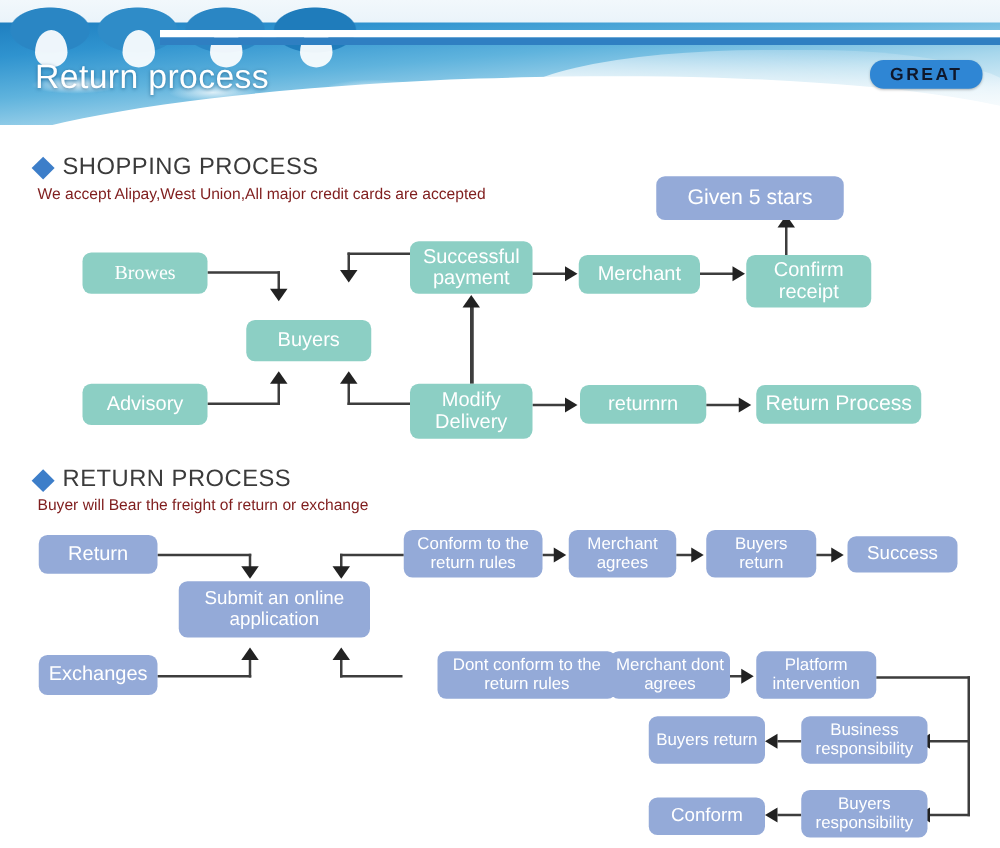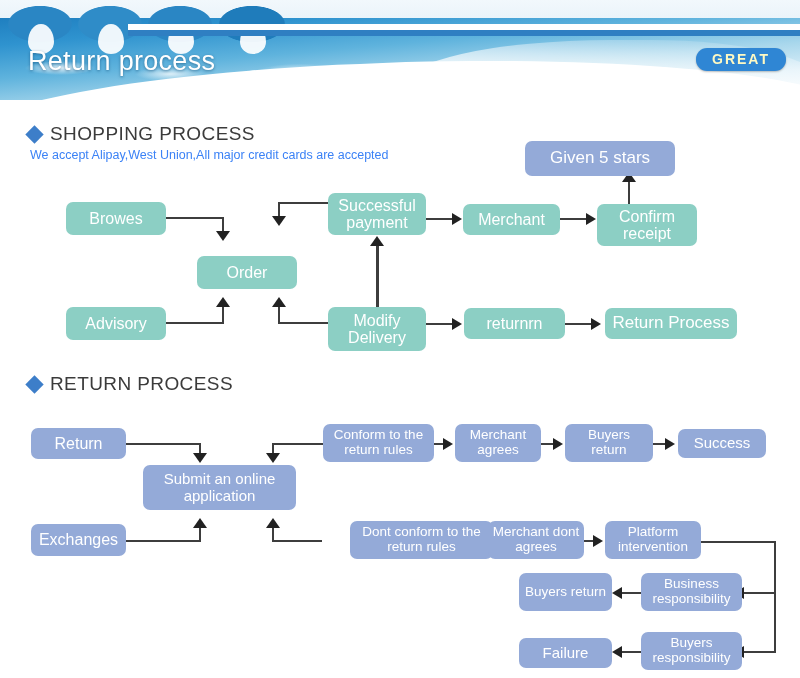--- a/index.html
+++ b/index.html
@@ -37,29 +37,29 @@
   .banner .sprayline{position:absolute;left:0;top:58px;width:400px;height:34px;
           background:
             radial-gradient(ellipse 50px 10px at 60px 10px, rgba(255,255,255,.85), rgba(255,255,255,0) 70%),
             radial-gradient(ellipse 50px 10px at 170px 16px, rgba(255,255,255,.75), rgba(255,255,255,0) 70%),
             radial-gradient(ellipse 60px 12px at 300px 14px, rgba(255,255,255,.7), rgba(255,255,255,0) 70%);}
   .banner .blueRule{position:absolute;left:128px;top:30px;width:672px;height:6px;background:#2f7fc2;}
   .banner .blueRuleTopWhite{position:absolute;left:128px;top:24px;width:672px;height:6px;background:#ffffff;}
   .banner .title{position:absolute;left:28px;top:46px;font-size:27px;color:#ffffff;
           letter-spacing:.3px;text-shadow:0 1px 3px rgba(10,60,100,.55);white-space:nowrap;}
   .banner .great{position:absolute;right:14px;top:48px;
-          background:#2f86d4;color:#fef9c3;font-size:14px;letter-spacing:2px;
+          background:#2f86d4;color:#0f172a;font-size:14px;letter-spacing:2px;
           padding:3px 16px 4px;border-radius:11px;font-weight:bold;
           box-shadow:0 1px 2px rgba(0,0,0,.25);}
 
   
   .sect-head{position:absolute;display:flex;align-items:center;gap:9px;}
   .diamond{width:13px;height:13px;background:#3d7ec9;transform:rotate(45deg);display:inline-block;}
   .sect-title{font-size:19px;color:#3b3b3b;letter-spacing:.4px;}
-  .sect-sub{position:absolute;font-size:12.5px;color:#3b82f6;line-height:17px;}
+  .sect-sub{position:absolute;font-size:12.5px;color:#7f1d1d;line-height:17px;}
 
   
   .box{position:absolute;border-radius:7px;color:#ffffff;display:flex;
        align-items:center;justify-content:center;text-align:center;
        line-height:1.08;box-sizing:border-box;padding:2px 4px;}
   .teal{background:#8ccfc4;}
   .blue{background:#94aad8;}
 
   
   .ln{position:absolute;background:#3d3d3d;}
@@ -131,20 +131,23 @@
   <div class="ln hl" style="left:426px;top:323px;width:28px;"></div>
   <div class="arw arw-right" style="left:452px;top:318px;"></div>
 
   <div class="ln hl" style="left:565px;top:323px;width:28px;"></div>
   <div class="arw arw-right" style="left:591px;top:318px;"></div>
 
   <div class="sect-head" style="left:28px;top:373px;">
     <span class="diamond"></span>
     <span class="sect-title">RETURN PROCESS</span>
   </div>
+  <div class="sect-sub" style="left:30px;top:396px;">
+    <div>Buyer will Bear the freight of return or exchange</div>
+  </div>
 
   <div class="ln hl" style="left:126px;top:443px;width:75px;"></div>
   <div class="ln vl" style="left:199px;top:443px;height:12px;"></div>
   <div class="arw arw-down" style="left:193px;top:453px;"></div>
 
   <div class="ln hl" style="left:272px;top:443px;width:51px;"></div>
   <div class="ln vl" style="left:272px;top:443px;height:12px;"></div>
   <div class="arw arw-down" style="left:266px;top:453px;"></div>
 
   <div class="ln hl" style="left:126px;top:540px;width:75px;"></div>
@@ -179,22 +182,22 @@
   <div class="ln hl" style="left:744px;top:651px;width:32px;"></div>
   <div class="arw arw-left" style="left:734px;top:646px;"></div>
 
   <div class="ln hl" style="left:622px;top:592px;width:19px;"></div>
   <div class="arw arw-left" style="left:612px;top:587px;"></div>
 
   <div class="ln hl" style="left:622px;top:651px;width:19px;"></div>
   <div class="arw arw-left" style="left:612px;top:646px;"></div>
 
   <div id="shopping-boxes">
-      <div class="box teal" style="left: 66px; top: 202px; width: 100px; height: 33px; font-size: 16px;">Browes</div>
-      <div class="box teal" style="left: 197px; top: 256px; width: 100px; height: 33px; font-size: 16px;">Order</div>
+      <div class="box teal" style="left: 66px; top: 202px; width: 100px; height: 33px; font-size: 16px; font-family: Liberation Serif, serif;">Browes</div>
+      <div class="box teal" style="left: 197px; top: 256px; width: 100px; height: 33px; font-size: 16px;">Buyers</div>
       <div class="box teal" style="left: 66px; top: 307px; width: 100px; height: 33px; font-size: 16px;">Advisory</div>
       <div class="box teal" style="left: 328px; top: 193px; width: 98px; height: 42px; font-size: 16px;">Successful payment</div>
       <div class="box teal" style="left: 328px; top: 307px; width: 98px; height: 44px; font-size: 16px;">Modify Delivery</div>
       <div class="box teal" style="left: 463px; top: 204px; width: 97px; height: 31px; font-size: 16px;">Merchant</div>
       <div class="box teal" style="left: 464px; top: 308px; width: 101px; height: 31px; font-size: 16px;">returnrn</div>
       <div class="box teal" style="left: 597px; top: 204px; width: 100px; height: 42px; font-size: 16px;">Confirm receipt</div>
       <div class="box blue" style="left: 525px; top: 141px; width: 150px; height: 35px; font-size: 17px;">Given 5 stars</div>
       <div class="box teal" style="left: 605px; top: 308px; width: 132px; height: 31px; font-size: 17px;">Return Process</div>
     </div>
   <div id="return-boxes">
@@ -204,16 +207,16 @@
       <div class="box blue" style="left: 323px; top: 424px; width: 111px; height: 38px; font-size: 13.5px;">Conform to the return rules</div>
       <div class="box blue" style="left: 455px; top: 424px; width: 86px; height: 38px; font-size: 13.5px;">Merchant agrees</div>
       <div class="box blue" style="left: 565px; top: 424px; width: 88px; height: 38px; font-size: 13.5px;">Buyers return</div>
       <div class="box blue" style="left: 678px; top: 429px; width: 88px; height: 29px; font-size: 15px;">Success</div>
       <div class="box blue" style="left: 322px; top: 521px; width: 143px; height: 38px; font-size: 13.5px; margin-left: 28px;">Dont conform to the return rules</div>
       <div class="box blue" style="left: 488px; top: 521px; width: 96px; height: 38px; font-size: 13.5px;">Merchant dont agrees</div>
       <div class="box blue" style="left: 605px; top: 521px; width: 96px; height: 38px; font-size: 13.5px;">Platform intervention</div>
       <div class="box blue" style="left: 641px; top: 573px; width: 101px; height: 38px; font-size: 13.5px;">Business responsibility</div>
       <div class="box blue" style="left: 519px; top: 573px; width: 93px; height: 38px; font-size: 13.5px;">Buyers return</div>
       <div class="box blue" style="left: 641px; top: 632px; width: 101px; height: 38px; font-size: 13.5px;">Buyers responsibility</div>
-      <div class="box blue" style="left: 519px; top: 638px; width: 93px; height: 30px; font-size: 15px;">Failure</div>
+      <div class="box blue" style="left: 519px; top: 638px; width: 93px; height: 30px; font-size: 15px;">Conform</div>
     </div>
 
 </div>
 
 </body></html>

